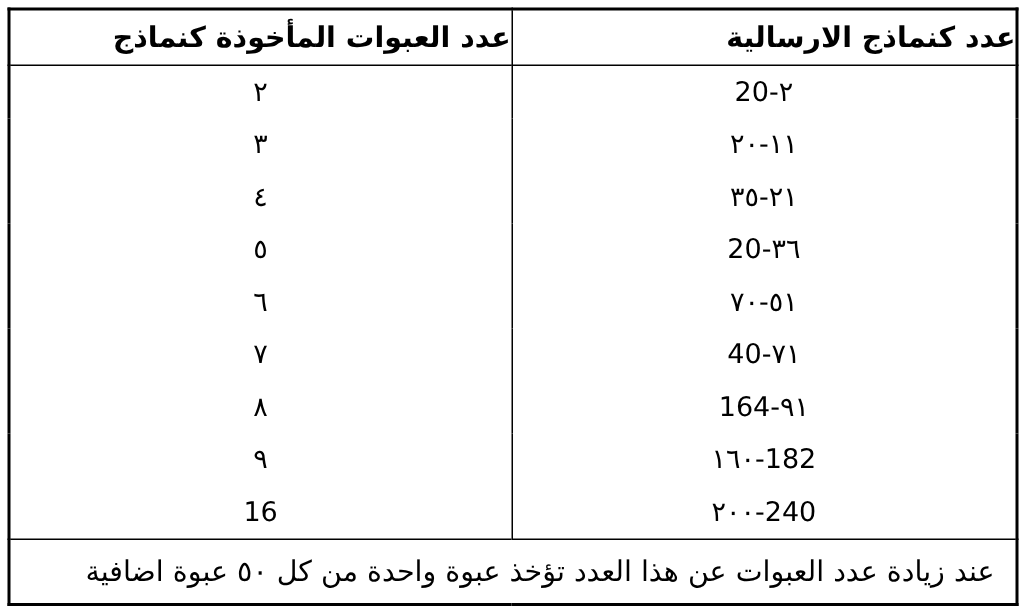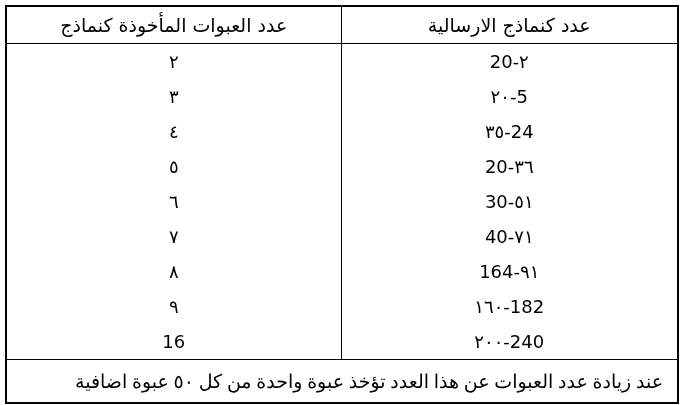--- a/index.html
+++ b/index.html
@@ -21,44 +21,43 @@
     top: 5px;
     width: 672px;
     height: 395px;
     border-collapse: collapse;
     table-layout: fixed;
     border: 2px solid #000000;
     direction: rtl;
   }
   table.sampling th {
     height: 36px;
-    font-weight: normal;
+    font-weight: bold;
     font-size: 19px;
-    text-align: center;
+    text-align: right;
     vertical-align: middle;
     border-bottom: 1.5px solid #000000;
     padding: 0;
   }
   table.sampling td {
     text-align: center;
     vertical-align: middle;
     font-size: 18px;
     padding: 0;
   }
   tbody td { height: 35px; }
   
   .divider { border-left: 1.5px solid #000000; }
   tfoot td.footer-cell {
     height: 42px;
     border-top: 1.5px solid #000000;
     text-align: right;
     padding-right: 14px;
     font-size: 19px;
     direction: rtl;
-    font-family: Liberation Serif, serif;
   }
 </style>
 </head>
 <body>
 
 <div class="sheet">
   <table class="sampling">
     <colgroup>
       <col style="width: 337px">
       <col style="width: 335px">
@@ -68,33 +67,33 @@
         <th class="divider">عدد كنماذج الارسالية</th>
         <th>عدد العبوات المأخوذة كنماذج</th>
       </tr>
     </thead>
     <tbody>
       <tr>
         <td class="divider">٢-20</td>
         <td>٢</td>
       </tr>
       <tr>
-        <td class="divider">5-٢٠</td>
+        <td class="divider">١١-٢٠</td>
         <td>٣</td>
       </tr>
       <tr>
-        <td class="divider">24-٣٥</td>
+        <td class="divider">٢١-٣٥</td>
         <td>٤</td>
       </tr>
       <tr>
         <td class="divider">٣٦-20</td>
         <td>٥</td>
       </tr>
       <tr>
-        <td class="divider">٥١-30</td>
+        <td class="divider">٥١-٧٠</td>
         <td>٦</td>
       </tr>
       <tr>
         <td class="divider">٧١-40</td>
         <td>٧</td>
       </tr>
       <tr>
         <td class="divider">٩١-164</td>
         <td>٨</td>
       </tr>

